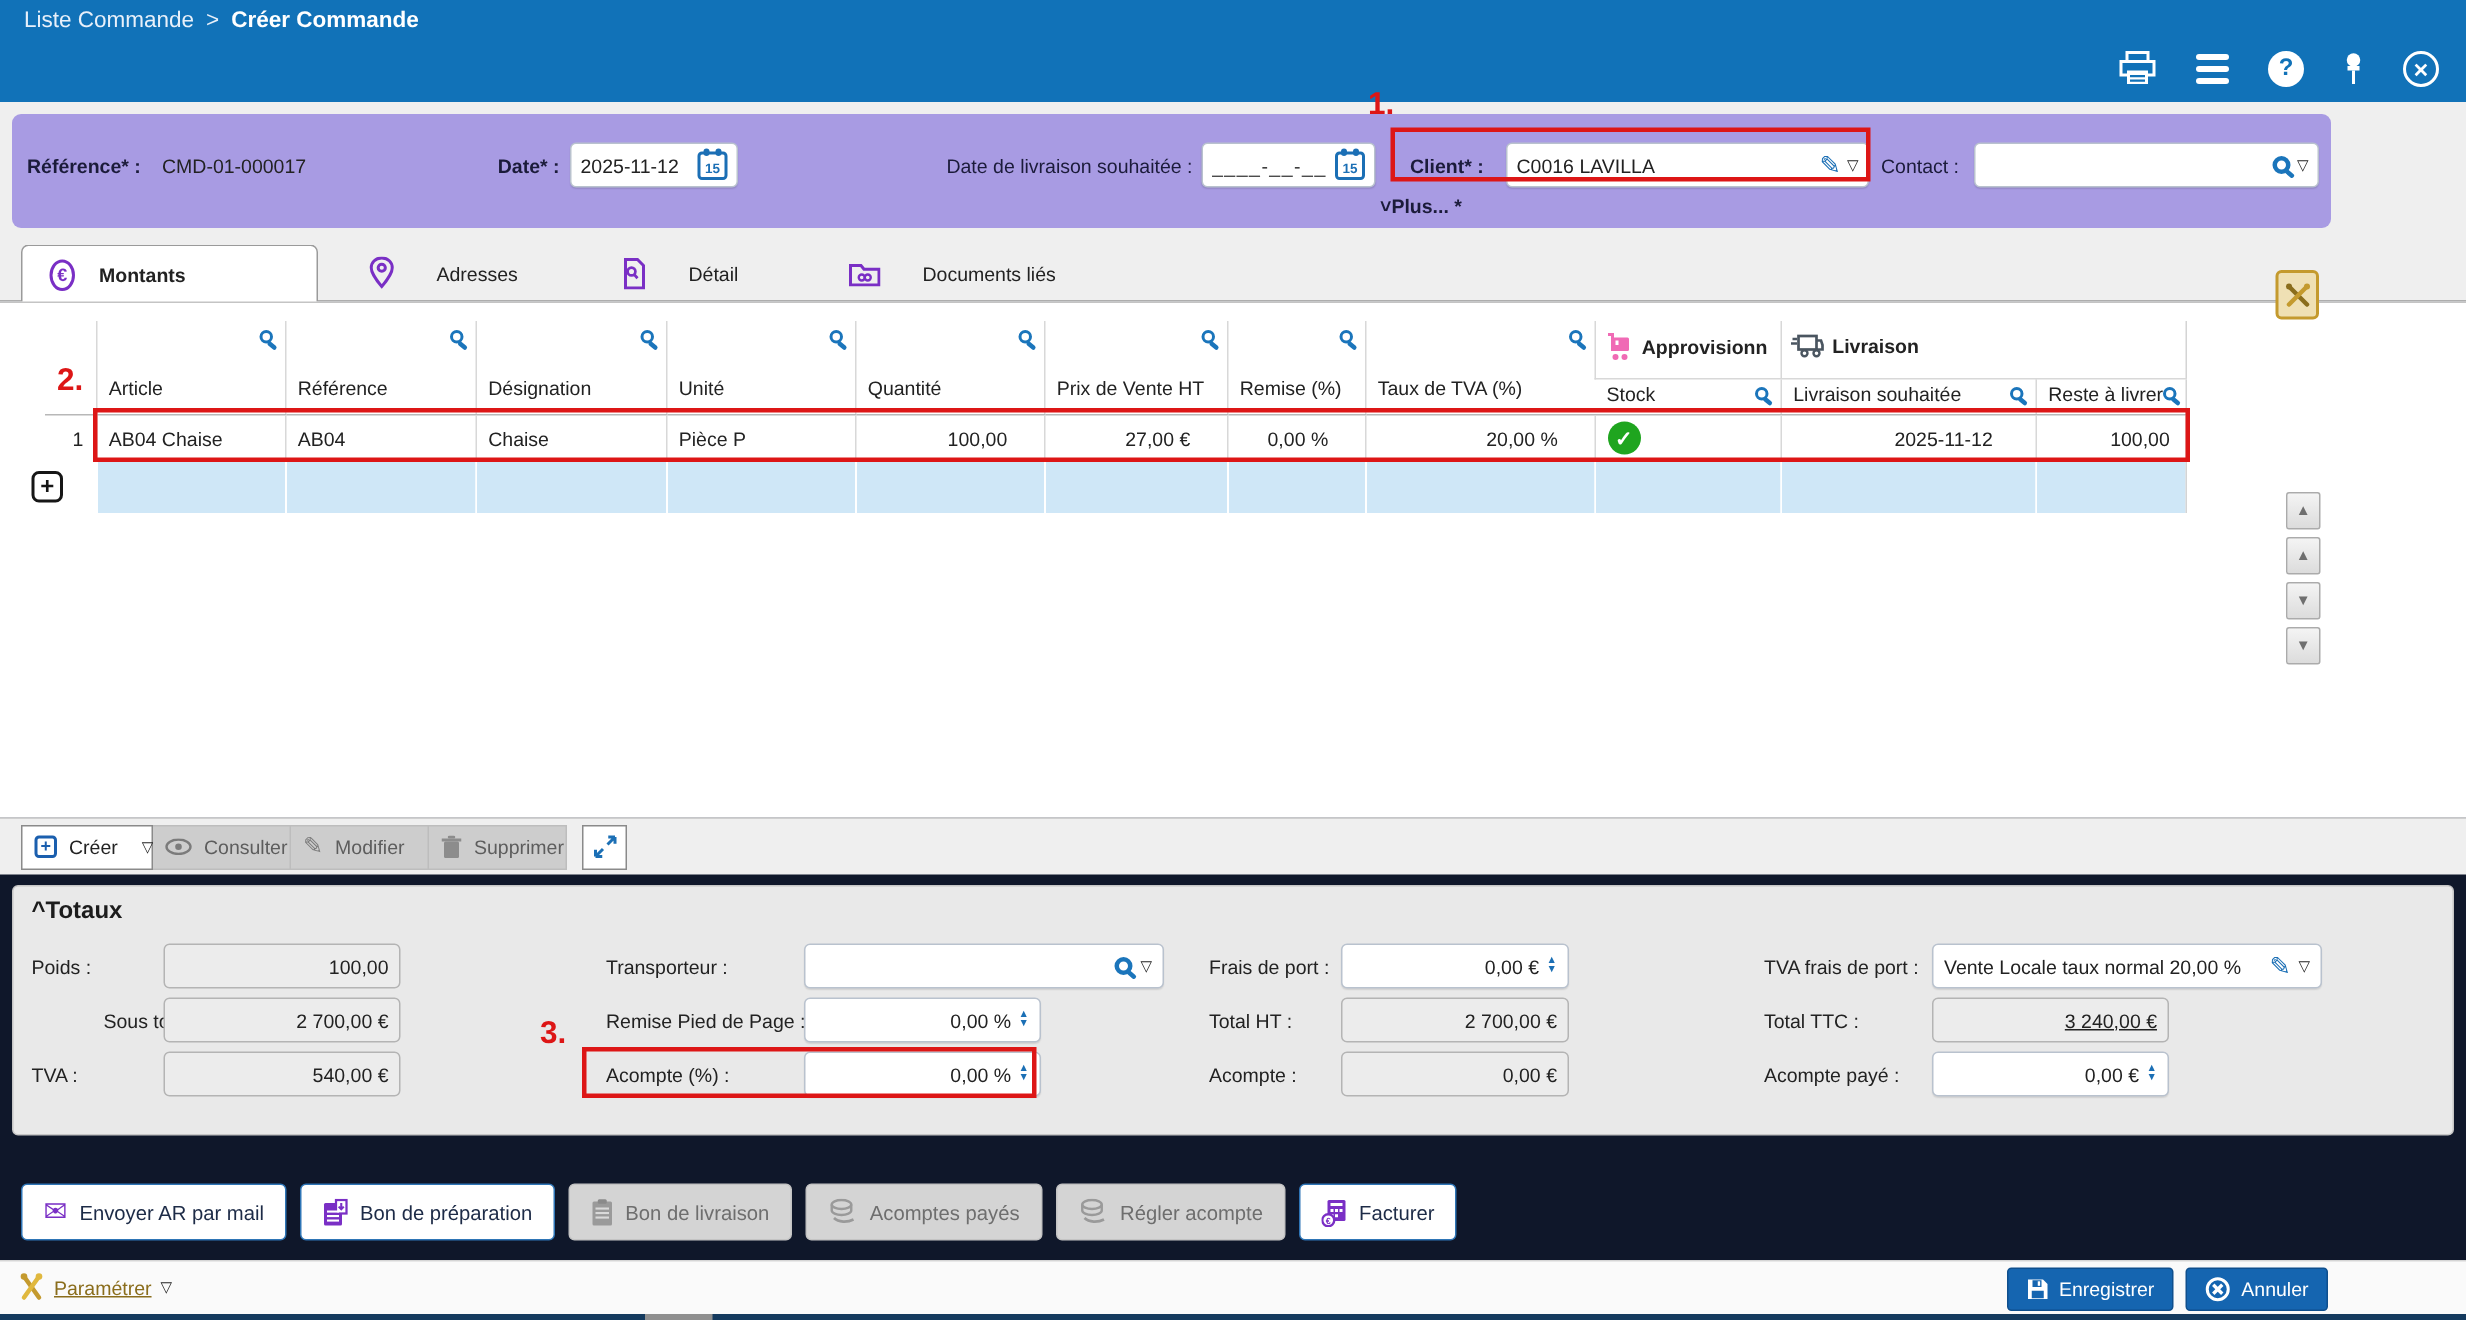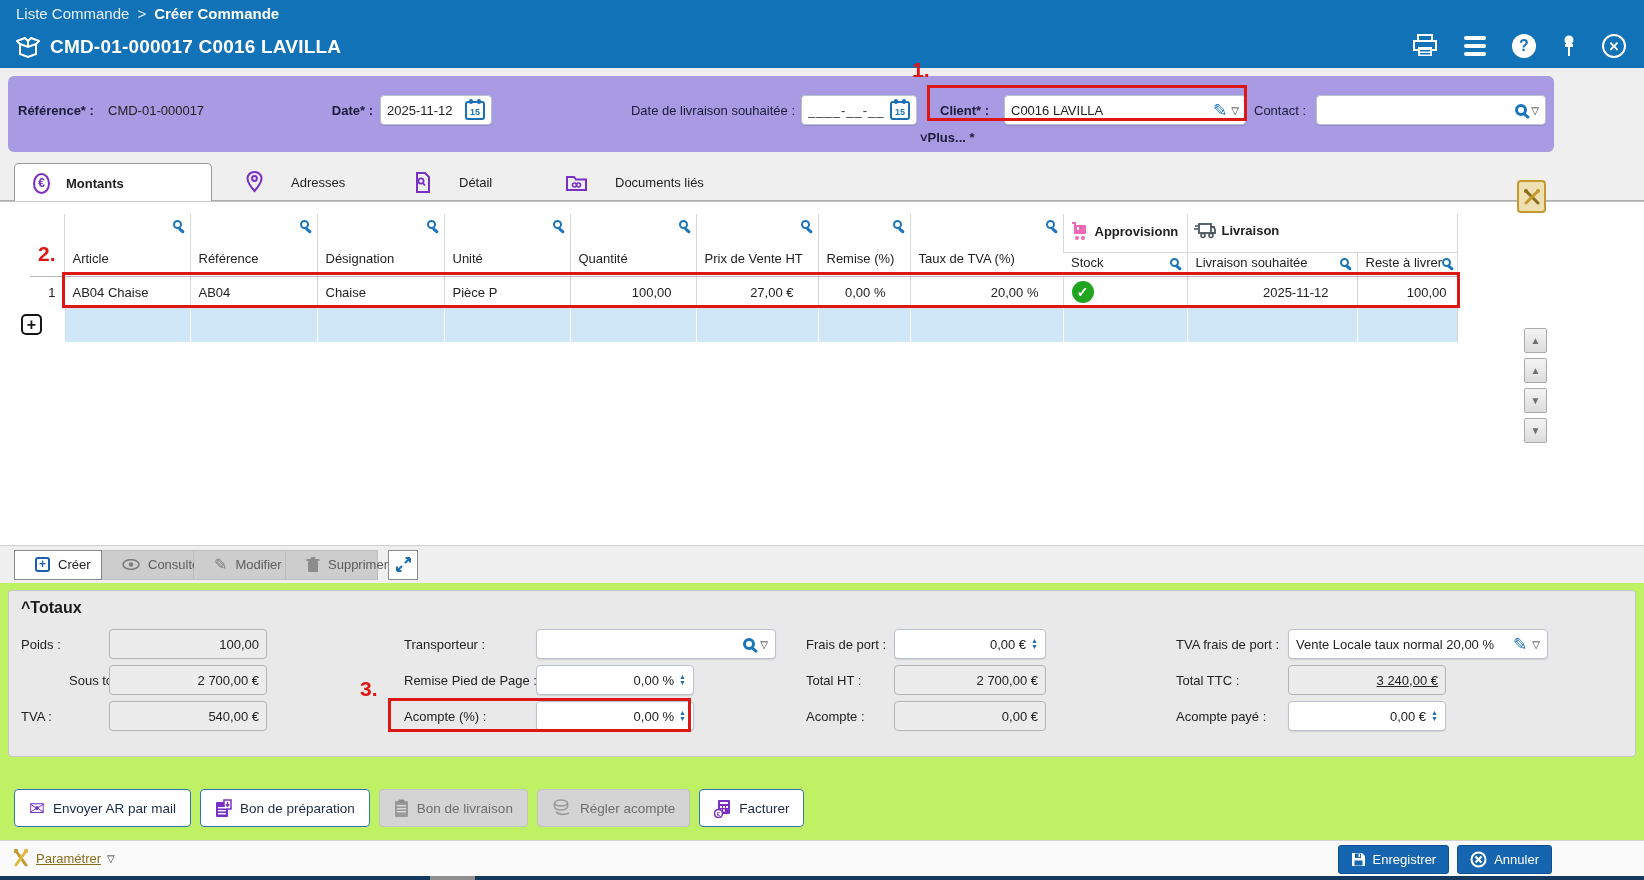--- a/index.html
+++ b/index.html
@@ -1,18 +1,18 @@
 <!DOCTYPE html>
 <html><head>
 <meta charset="utf-8">
 <style>
   * { margin:0; padding:0; box-sizing:border-box; }
   html,body { width:1644px; height:880px; }
   body { font-family:"Liberation Sans", sans-serif; font-size:13px; color:#222; background:#efefef; overflow:hidden; }
-  .app { position:relative; width:1644px; height:880px; background:#bef264; overflow:hidden; }
+  .app { position:relative; width:1644px; height:880px; background:#0f172a; overflow:hidden; }
 
   
   .topbar { position:absolute; top:0; left:0; width:1644px; height:68px; background:#1172B8; color:#fff; }
   .breadcrumb { position:absolute; top:5px; left:16px; font-size:15px; display:flex; gap:8px; align-items:center; }
   .breadcrumb .parent { color:#e8f0fa; cursor:pointer; }
   .breadcrumb .sep { color:#e8f0fa; }
   .breadcrumb .current { font-weight:bold; }
   .titlerow { position:absolute; top:36px; left:16px; display:flex; align-items:center; gap:10px; }
   .titlerow .title { font-size:19px; font-weight:bold; letter-spacing:.2px; }
   .topicons { position:absolute; top:34px; right:18px; display:flex; align-items:center; gap:26px; }
@@ -70,21 +70,21 @@
   .grid tr.datarow td.r3 { text-align:right; padding-right:10px; }
   .grid tr.emptyrow td { height:34px; background:#cfe7f7; border-left:1px solid #fff; }
   .grid tr.emptyrow td.num { background:#fff; border-left:none; }
   .okcircle { width:22px; height:22px; border-radius:50%; background:#1FA51F; color:#fff; font-size:14px; font-weight:bold; display:flex; align-items:center; justify-content:center; }
   .addrow-ic { position:absolute; left:21px; top:112px; width:21px; height:21px; border:2.5px solid #161616; border-radius:5px; color:#161616; font-weight:bold; font-size:16px; line-height:17px; text-align:center; cursor:pointer; background:#fff; }
   .addrow-ic::before { content:"+"; }
   .movebtn { position:absolute; left:1524px; width:23px; height:25px; background:linear-gradient(#f4f4f4,#dcdcdc); border:1px solid #ababab; border-radius:2px; color:#6f6f6f; font-size:10px; display:flex; align-items:center; justify-content:center; cursor:pointer; }
 
   
   .gridbar { position:absolute; top:545px; left:0; width:1644px; height:38px; background:#efefef; border-top:1px solid #cfcfcf; display:flex; align-items:center; padding-left:14px; }
-  .gbtn { height:30px; display:flex; align-items:center; gap:8px; padding:0 20px; cursor:pointer; font-size:13px; }
+  .gbtn { height:30px; display:flex; align-items:center; gap:8px; padding:0 8px; cursor:pointer; font-size:13px; }
   .gbtn.primary { background:#fff; border:1px solid #8a8a8a; color:#222; width:88px; }
   .gbtn.gray { background:#cdcdcd; border:1px solid #bdbdbd; border-left:none; color:#5d5d5d; width:92px; }
   .gbtn .sp { flex:1; }
   .doc-plus { width:15px; height:15px; border:2px solid #1B5FAE; border-radius:3px; color:#1B5FAE; font-weight:bold; font-size:12px; line-height:11px; text-align:center; flex:none; }
   .doc-plus::before { content:"+"; }
   .expand-btn { width:30px; height:30px; margin-left:10px; background:#fff; border:1px solid #8a8a8a; display:flex; align-items:center; justify-content:center; cursor:pointer; }
 
   
   .totals { position:absolute; top:590px; left:8px; width:1628px; height:167px; background:#e9e9e9; border:1px solid #c6c6c6; border-radius:4px; }
   .totals .ttl { position:absolute; top:8px; left:12px; font-size:16px; font-weight:bold; color:#1c1c1c; cursor:pointer; }
@@ -122,29 +122,20 @@
 </head>
 <body>
 
 <div class="app">
 
   <div class="topbar">
     <div class="breadcrumb">
       <span class="parent">Liste Commande</span>
       <span class="sep">&gt;</span>
       <span class="current">Créer Commande</span>
-    </div>
-    <div class="titlerow">
-      <span>
-        <svg width="24" height="22" viewBox="0 0 24 22">
-            <path d="M4 8 L12 11 L20 8 L20 18 L12 21 L4 18 Z" fill="none" stroke="#fff" stroke-width="2"></path>
-            <path d="M4 8 L1 5 L9 2 L12 5 M20 8 L23 5 L15 2 L12 5 L12 11" fill="none" stroke="#fff" stroke-width="2" stroke-linejoin="round"></path>
-          </svg>
-      </span>
-      <span class="title">CMD-01-000017 C0016 LAVILLA</span>
     </div>
     <div class="topicons">
       <span class="ic-btn">
         <svg width="26" height="24" viewBox="0 0 26 24">
             <rect x="6" y="1" width="14" height="6" fill="none" stroke="#fff" stroke-width="2"></rect>
             <rect x="2" y="7" width="22" height="9" fill="none" stroke="#fff" stroke-width="2"></rect>
             <rect x="6" y="13" width="14" height="9" fill="#fff"></rect>
             <rect x="8" y="16" width="10" height="1.5" fill="#1172B8"></rect>
             <rect x="8" y="19" width="10" height="1.5" fill="#1172B8"></rect>
           </svg>
@@ -568,20 +559,30 @@
       <span>Bon de livraison</span>
     </div>
     <div class="abtn off">
       <span>
         <svg width="20" height="18" viewBox="0 0 20 18">
             <ellipse cx="9" cy="4" rx="6.5" ry="3" fill="none" stroke="#9a9a9a" stroke-width="1.6"></ellipse>
             <path d="M2.5 4 V8 C2.5 9.6 5.4 11 9 11 C12.6 11 15.5 9.6 15.5 8 V4" fill="none" stroke="#9a9a9a" stroke-width="1.6"></path>
             <path d="M4 13 C7 16 13 16 17 14" fill="none" stroke="#9a9a9a" stroke-width="1.8"></path>
           </svg>
       </span>
+      <span>Acomptes payés</span>
+    </div>
+    <div class="abtn off">
+      <span>
+        <svg width="20" height="18" viewBox="0 0 20 18">
+            <ellipse cx="9" cy="4" rx="6.5" ry="3" fill="none" stroke="#9a9a9a" stroke-width="1.6"></ellipse>
+            <path d="M2.5 4 V8 C2.5 9.6 5.4 11 9 11 C12.6 11 15.5 9.6 15.5 8 V4" fill="none" stroke="#9a9a9a" stroke-width="1.6"></path>
+            <path d="M4 13 C7 16 13 16 17 14" fill="none" stroke="#9a9a9a" stroke-width="1.8"></path>
+          </svg>
+      </span>
       <span>Régler acompte</span>
     </div>
     <div class="abtn on">
       <span>
         <svg width="17" height="19" viewBox="0 0 17 19">
             <rect x="4" y="1" width="12" height="14" rx="1" fill="#7A2FC5"></rect>
             <rect x="6" y="3" width="8" height="2" fill="#fff"></rect>
             <rect x="6" y="7" width="2" height="2" fill="#fff"></rect>
             <rect x="9" y="7" width="2" height="2" fill="#fff"></rect>
             <rect x="12" y="7" width="2" height="2" fill="#fff"></rect>

